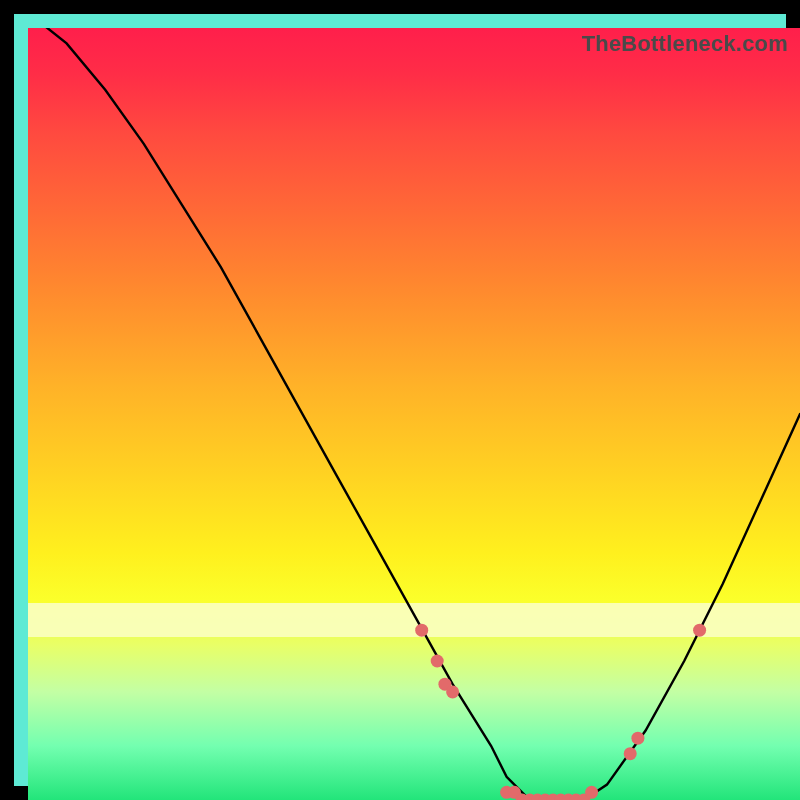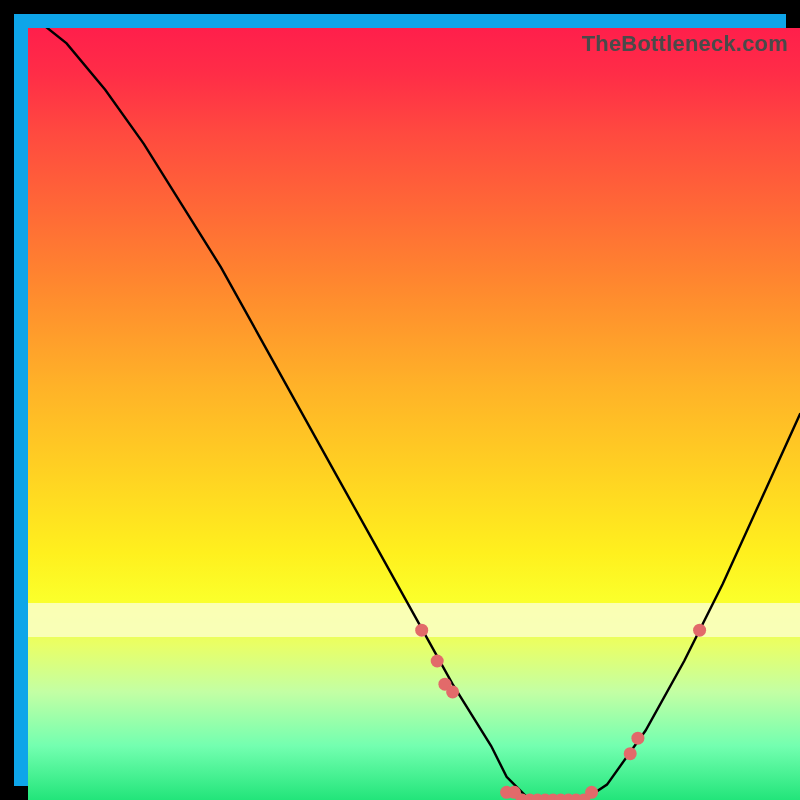--- a/index.html
+++ b/index.html
@@ -10,21 +10,21 @@
     background: #000;
     overflow: hidden;
     font-family: Arial, Helvetica, sans-serif;
   }
   .frame {
     position: absolute;
     left: 14px;
     top: 14px;
     width: 772px;
     height: 772px;
-    background: #0ea5e9;
+    background: #5eead4;
   }
   .plot-area {
     position: absolute;
     left: 14px;
     top: 14px;
     width: 772px;
     height: 772px;
     overflow: hidden;
   }
   .gradient {

